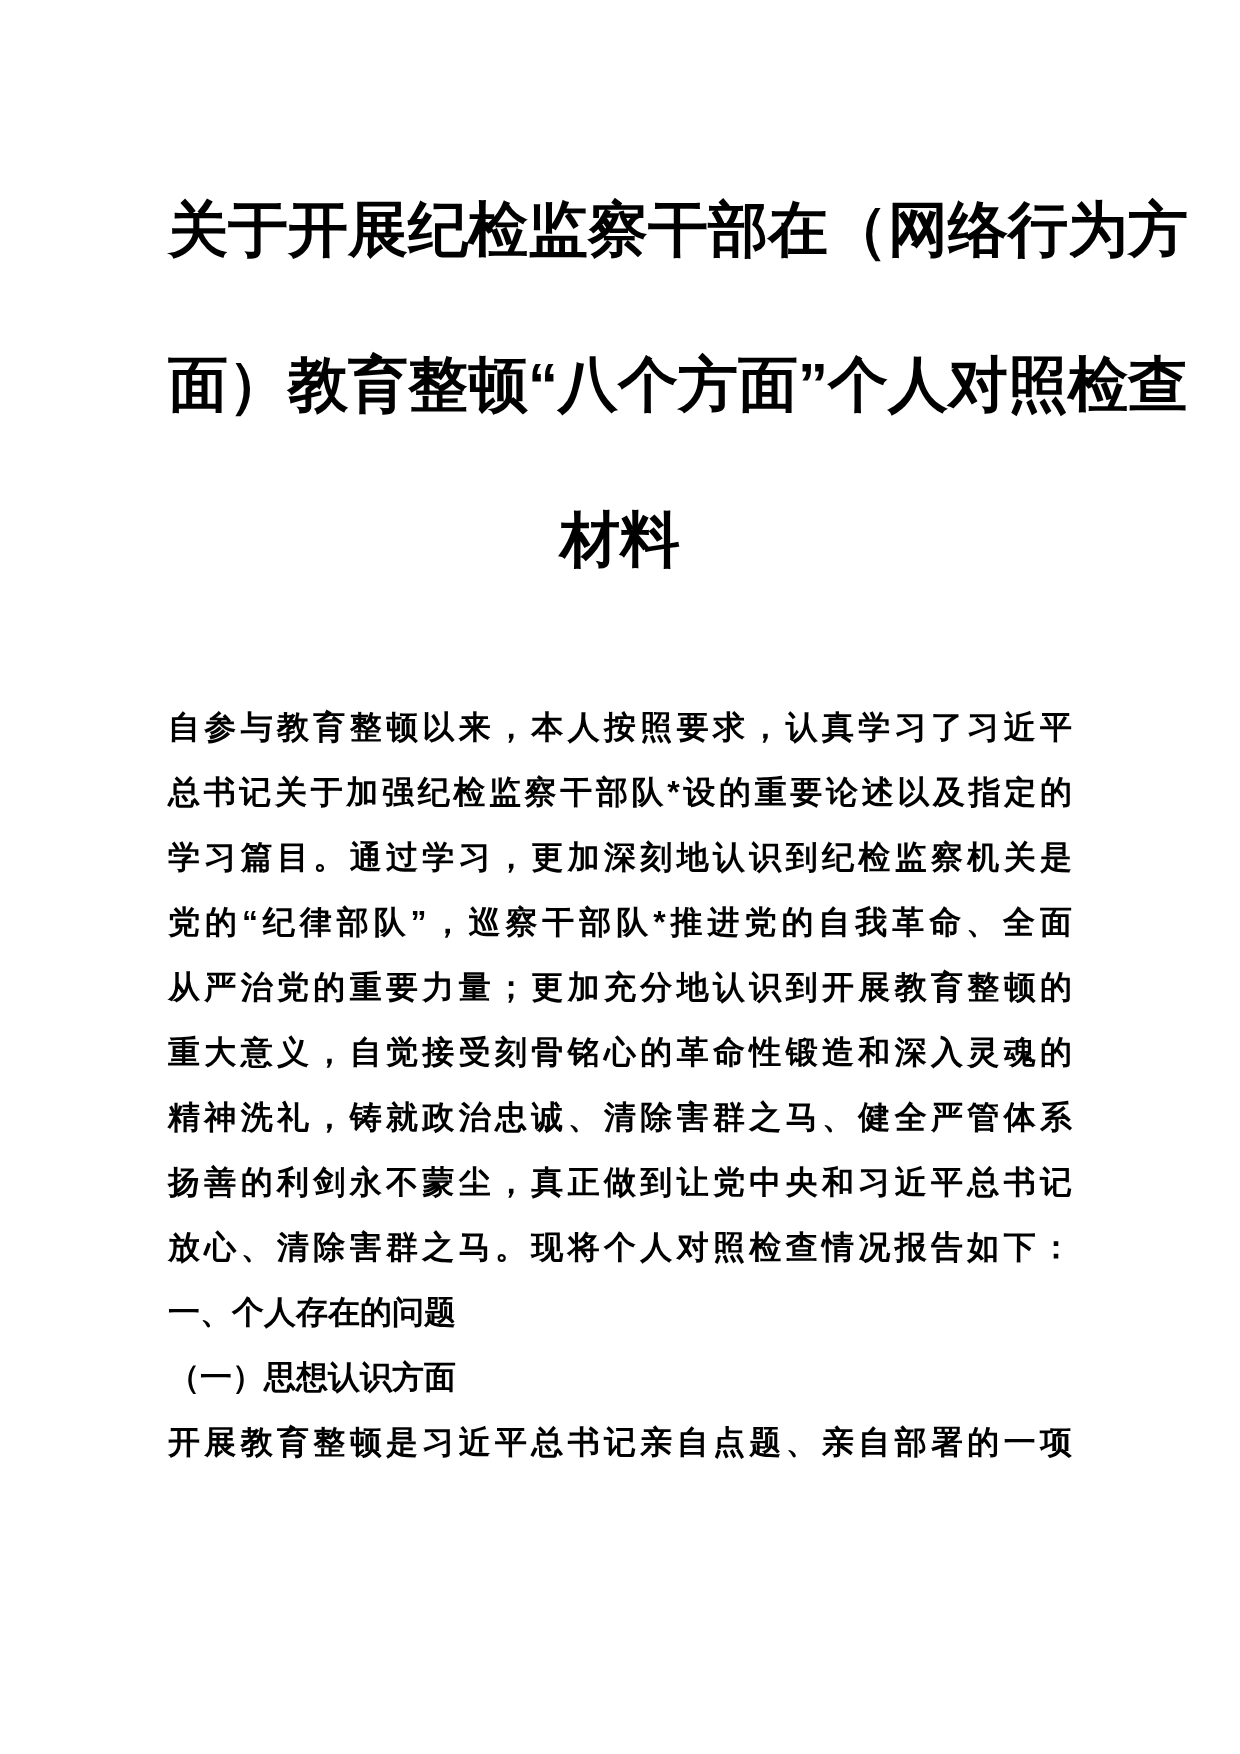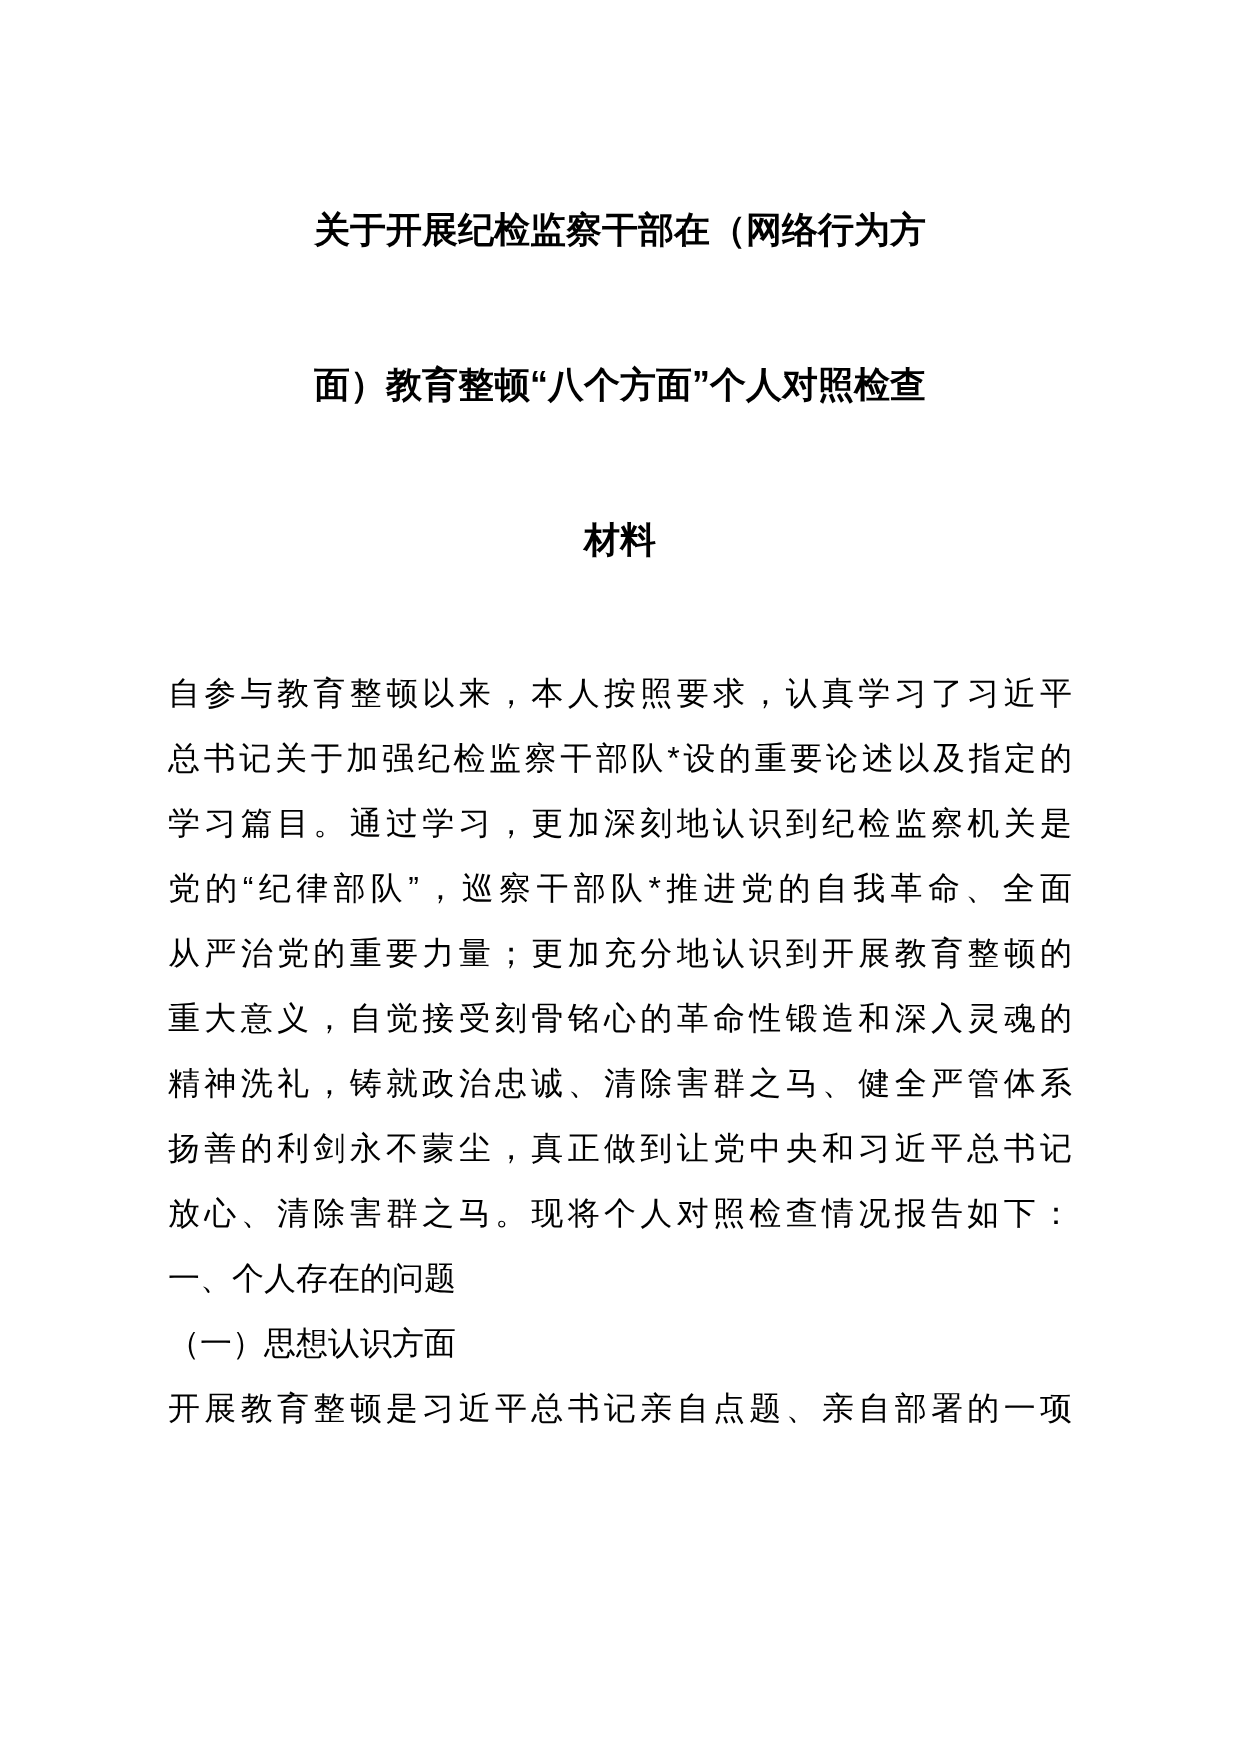--- a/index.html
+++ b/index.html
@@ -15,36 +15,36 @@
       color: #000000;
       font-family: "Liberation Sans", sans-serif;
       overflow: hidden;
     }
     .doc-title {
       position: absolute;
       top: 152px;
       left: 168px;
       width: 904px;
       text-align: center;
-      font-size: 36px;
+      font-size: 60px;
       font-weight: 900;
       line-height: 155px;
       letter-spacing: 0px;
       color: #000000;
     }
     .doc-title .title-line {
       white-space: nowrap;
     }
     .doc-body {
       position: absolute;
-      top: 661px;
+      top: 695px;
       left: 168px;
       width: 904px;
       font-size: 32px;
-      font-weight: 400;
+      font-weight: 700;
       color: #000000;
     }
     .doc-body .line {
       height: 65px;
       line-height: 65px;
       text-align: justify;
       text-align-last: justify;
       text-justify: inter-character;
       white-space: nowrap;
     }

